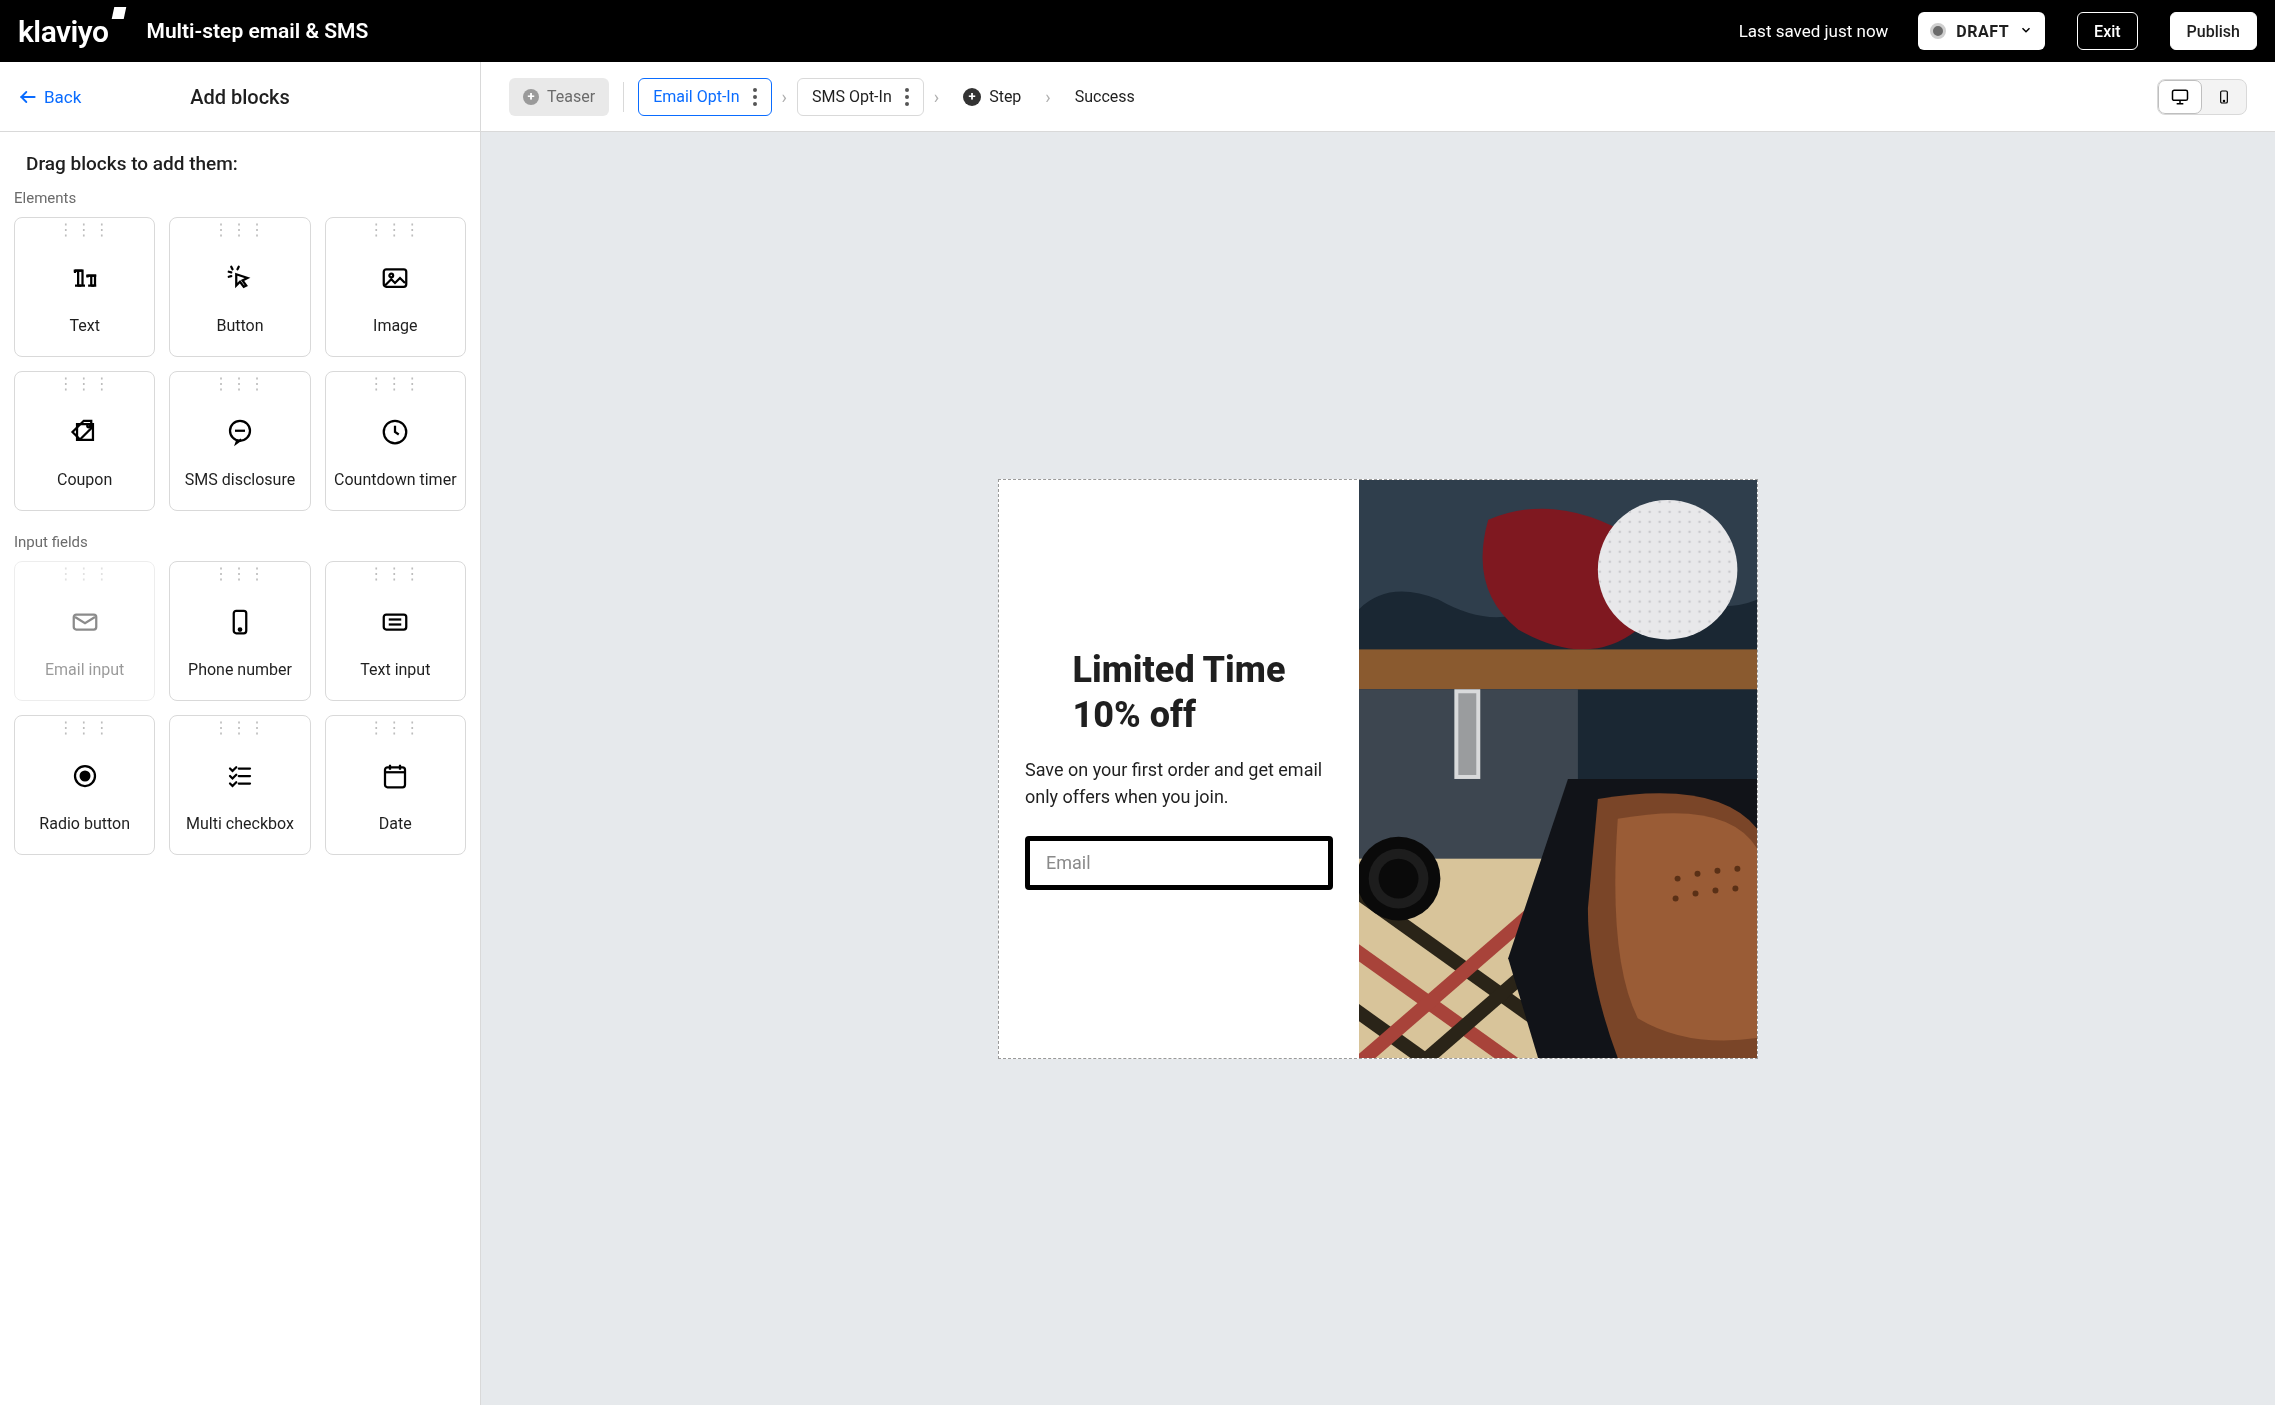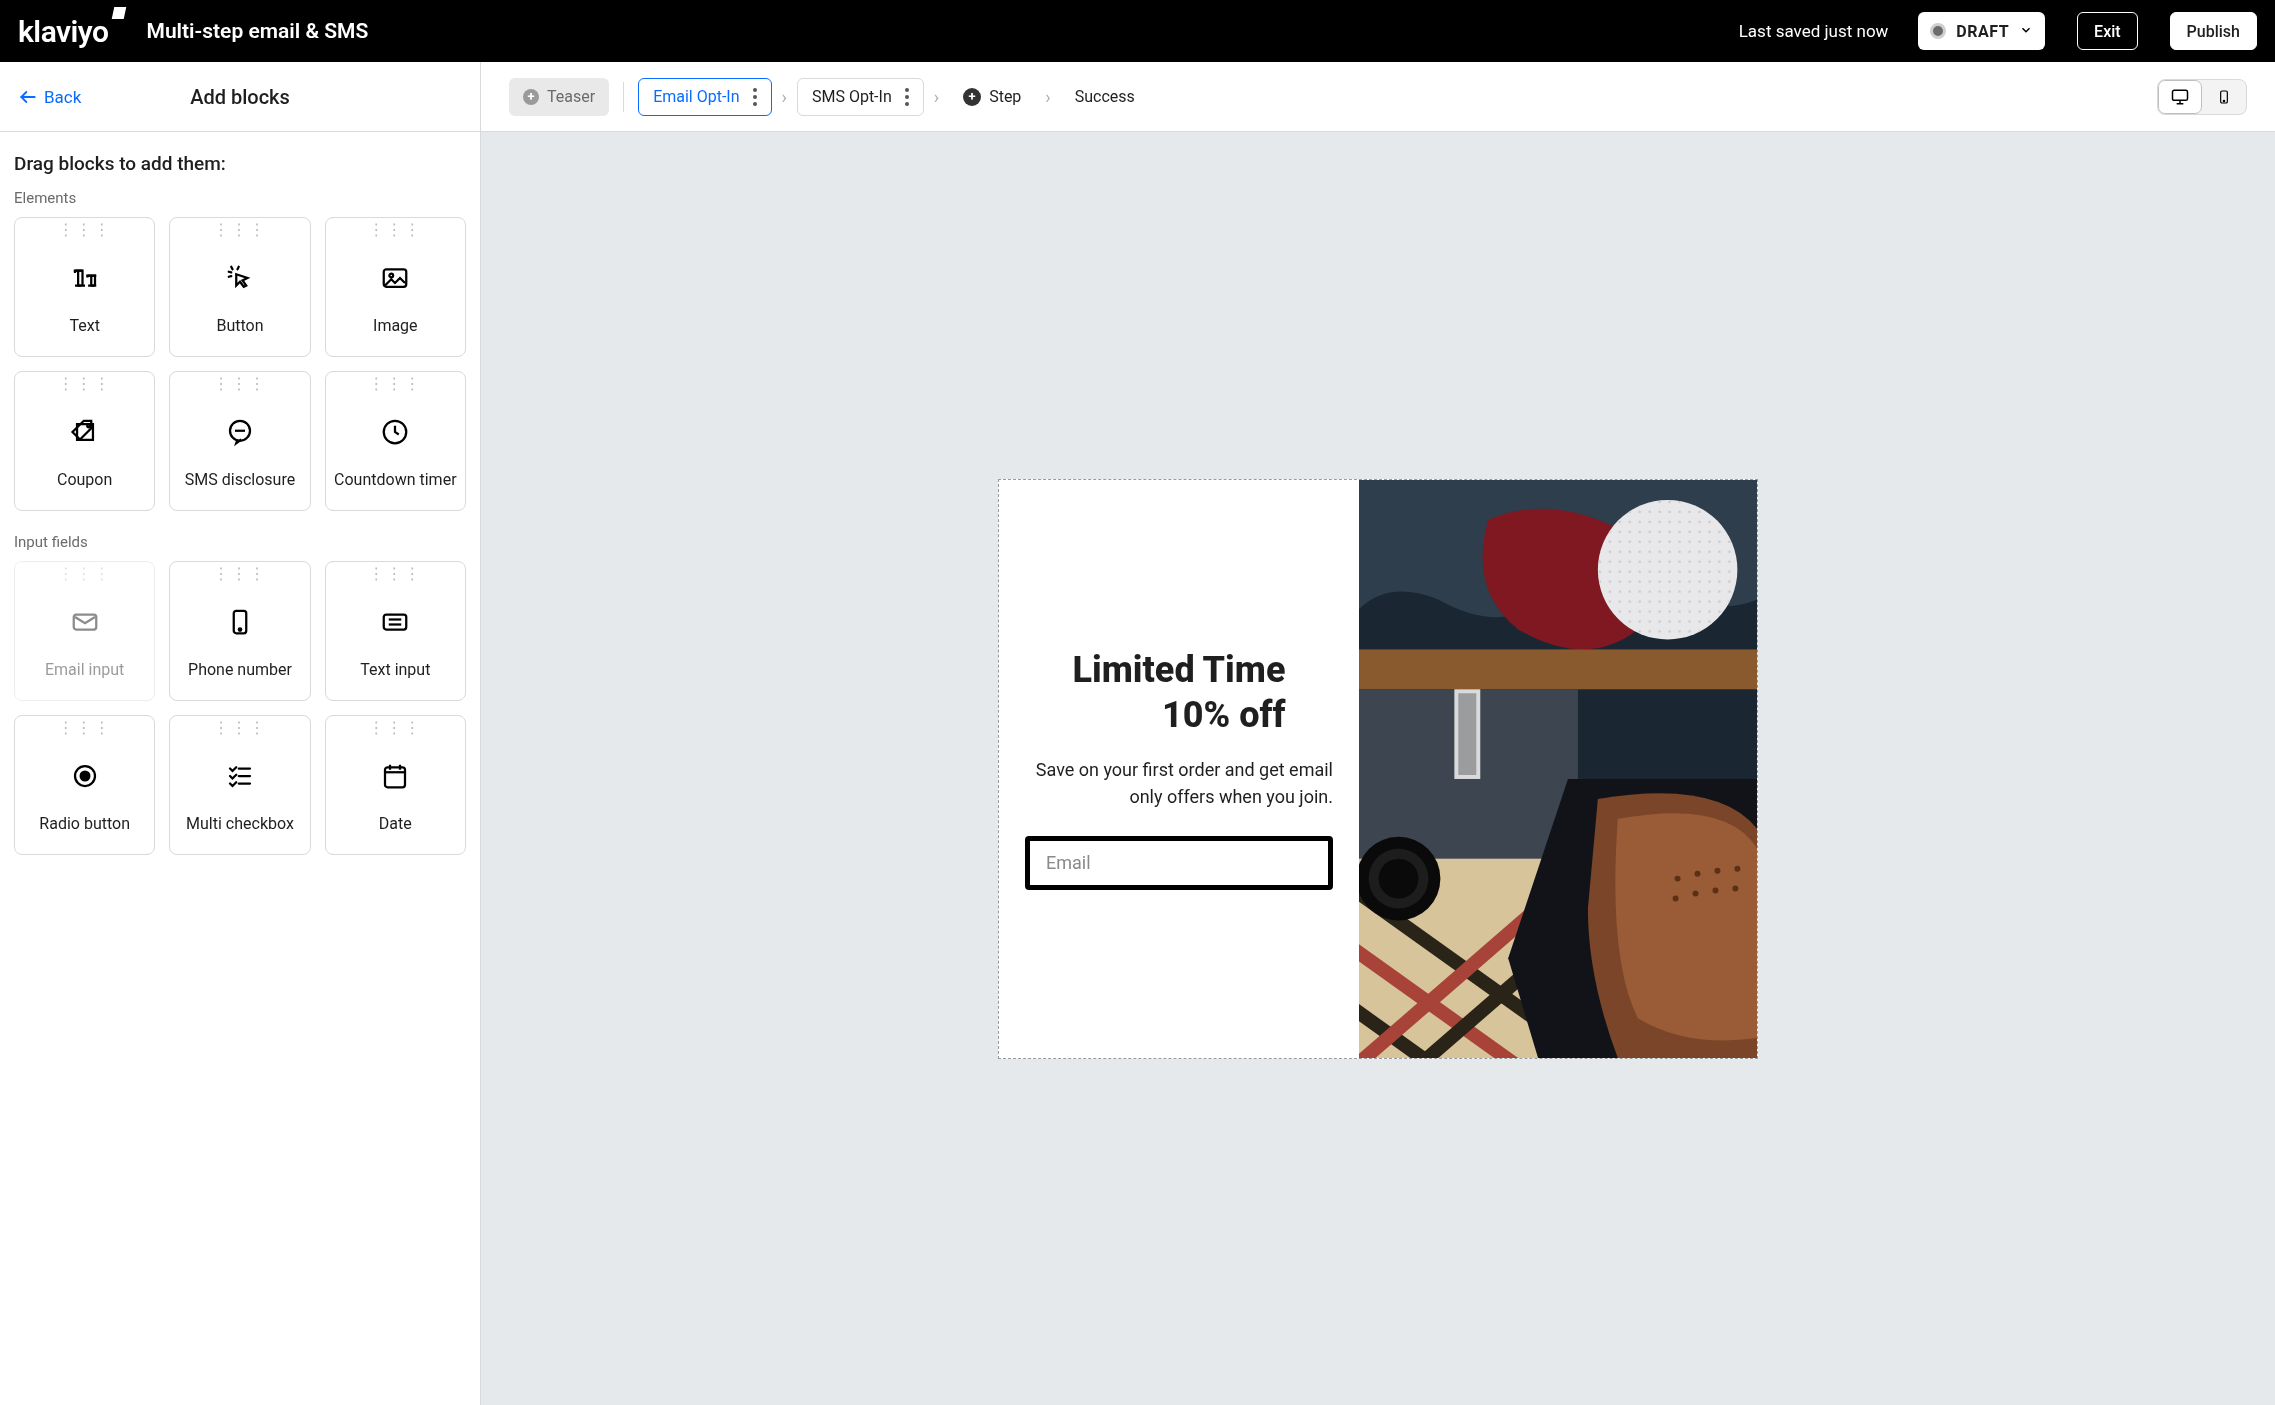--- a/index.html
+++ b/index.html
@@ -30,21 +30,21 @@
 .hbtn.publish{background:#fff;border:1.5px solid #fff;color:#000;}
 
 
 .workspace{flex:1;display:flex;min-height:0;}
 .sidebar{width:481px;border-right:1px solid var(--border);background:var(--panel-bg);display:flex;flex-direction:column;}
 .sb-head{height:70px;border-bottom:1px solid var(--border);display:flex;align-items:center;padding:0 18px;position:relative;}
 .back{color:var(--link);font-size:17px;display:flex;align-items:center;gap:6px;cursor:pointer;}
 .back svg{stroke:var(--link);}
 .sb-title{position:absolute;left:50%;transform:translateX(-50%);font-size:20px;font-weight:500;}
 .sb-body{flex:1;overflow:auto;padding:16px 14px;}
-.drag-h{font-size:19px;font-weight:500;margin:4px 0 14px;}
+.drag-h{font-size:19px;font-weight:500;margin:4px 12px 14px;}
 .cat{font-size:15px;color:var(--muted);margin:6px 0 10px;}
 .grid{display:grid;grid-template-columns:repeat(3,1fr);gap:14px;margin-bottom:22px;}
 .block{border:1px solid var(--border);border-radius:8px;height:140px;display:flex;flex-direction:column;align-items:center;justify-content:flex-start;padding-top:8px;cursor:grab;background:#fff;}
 .block.disabled{opacity:.45;cursor:default;}
 .grip{color:#bdbdbd;font-size:16px;letter-spacing:2px;line-height:8px;height:14px;}
 .block .ico{height:56px;display:flex;align-items:center;justify-content:center;margin-top:10px;}
 .block .ico svg{width:30px;height:30px;}
 .block .lbl{font-size:16px;margin-top:10px;}
 
 
@@ -60,21 +60,21 @@
 .dots span{width:4px;height:4px;border-radius:50%;background:#555;}
 .chevsep{color:#b0b0b0;font-size:18px;}
 .step-add .plus{width:18px;height:18px;border-radius:50%;background:#333;color:#fff;display:flex;align-items:center;justify-content:center;font-size:13px;font-weight:bold;}
 .steps .spacer{flex:1;}
 .device-toggle{display:flex;border:1px solid var(--border);border-radius:8px;overflow:hidden;background:#f3f3f3;}
 .device-toggle .dev{width:44px;height:34px;display:flex;align-items:center;justify-content:center;cursor:pointer;}
 .device-toggle .dev.active{background:#fff;border:1px solid #bfbfbf;border-radius:7px;}
 
 .stage{flex:1;display:flex;align-items:center;justify-content:center;padding:30px;}
 .form-card{width:760px;height:580px;border:1px dashed #9a9a9a;background:#fff;display:flex;overflow:hidden;}
-.form-left{flex:0 0 360px;display:flex;flex-direction:column;align-items:center;justify-content:center;padding:24px 26px;text-align:right;}
+.form-left{flex:0 0 360px;display:flex;flex-direction:column;align-items:center;justify-content:center;padding:24px 26px;text-align:left;}
 .form-h1{font-size:36px;font-weight:800;line-height:1.25;}
 .form-sub{font-size:18px;margin-top:18px;line-height:1.5;}
 .field{width:100%;height:54px;border:5px solid #000000;border-radius:4px;margin-top:26px;display:flex;align-items:center;padding:0 16px;color:#8a8a8a;font-size:18px;}
 .cta{width:100%;height:58px;background:#111;color:#fff;display:flex;align-items:center;justify-content:center;font-size:22px;font-weight:700;border-radius:4px;margin-top:14px;cursor:pointer;}
 .form-right{flex:1;position:relative;overflow:hidden;}
 .form-right svg{position:absolute;inset:0;width:100%;height:100%;}
 </style>
 </head>
 <body>
 

